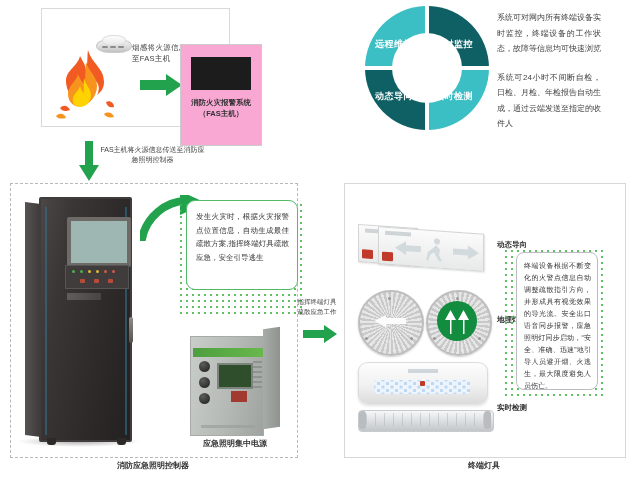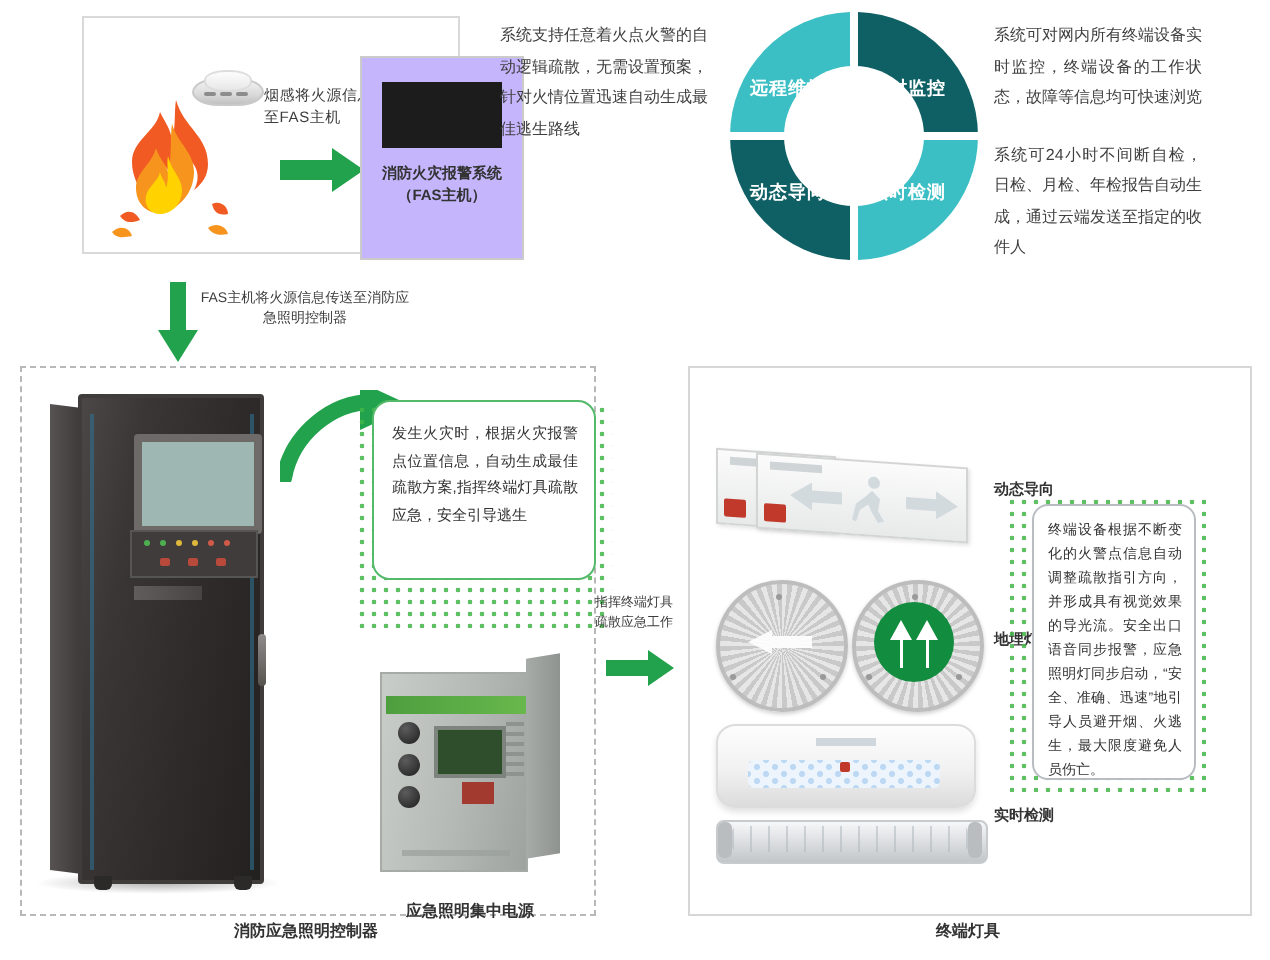--- a/index.html
+++ b/index.html
@@ -38,22 +38,22 @@
   .sd-slot{
     position:absolute;top:11px;width:6px;height:2px;background:#8c8c8c;border-radius:1px;
   }
 
   #smoke-label{
     left:132px;top:42px;width:72px;
     font-size:7.5px;line-height:11px;color:#3d3d3d;text-align:left;letter-spacing:.3px;
   }
   #arrow-right-1{left:140px;top:74px;}
   #fas-host{
-    left:180px;top:28px;width:80px;height:100px;
-    background:#c4b5fd;border:1px solid #cbcbcb;
+    left:180px;top:44px;width:80px;height:100px;
+    background:#f9a8d4;border:1px solid #cbcbcb;
   }
   #fas-screen{
     position:absolute;left:10px;top:12px;width:60px;height:33px;
     background:#1c1c1c;
   }
   #fas-host-label{
     position:absolute;left:4px;top:52px;width:72px;
     font-size:7.5px;line-height:11px;font-weight:bold;color:#333;text-align:center;
   }
 
@@ -156,21 +156,21 @@
   .pw-disp{position:absolute;left:26px;top:26px;width:32px;height:22px;
     background:#2f4f2c;border:2px solid #7d837d;}
   .pw-knob{position:absolute;left:8px;width:11px;height:11px;border-radius:50%;
     background:radial-gradient(circle at 35% 30%,#5c5c5c,#1d1d1d);}
   .pw-redbtn{position:absolute;left:40px;top:54px;width:16px;height:11px;background:#a23a30;}
   .pw-vent{position:absolute;left:62px;top:24px;width:9px;height:1.5px;background:#8e938f;}
   .pw-label{position:absolute;left:10px;top:88px;width:54px;height:3px;
     background:#9aa09b;opacity:.7;}
   #power-label{
     left:180px;top:438px;width:110px;text-align:center;
-    font-size:8px;font-weight:bold;color:#333;margin-top:12px;
+    font-size:8px;font-weight:bold;color:#333;
   }
 
   
   #mid-arrow-label{
     left:297px;top:297px;width:40px;
     font-size:6.5px;line-height:9.5px;color:#3d3d3d;text-align:center;
   }
   #arrow-right-2{left:303px;top:325px;}
 
   
@@ -291,21 +291,20 @@
 </div>
 
 <div class="abs" id="arrow-down-1">
   <svg width="20" height="40" viewBox="0 0 20 40">
     <path d="M6 0 H14 V24 H20 L10 40 L0 24 H6 Z" fill="#22A24C"></path>
   </svg>
 </div>
 <div class="abs" id="down-label">FAS主机将火源信息传送至消防应急照明控制器</div>
 
 <div class="abs" id="text-left">
-  <p>系统支持任意着火点火警的自动逻辑疏散，无需设置预案，针对火情位置迅速自动生成最佳逃生路线</p>
 </div>
 
 <div class="abs" id="donut">
   <svg width="128" height="128" viewBox="0 0 128 128" style="position:absolute;left:0;top:0;">
 
     <path d="M62 64 L62 2 A62 62 0 0 0 2 64 Z" fill="#3BBFC4"></path>
 
     <path d="M66 64 L66 2 A62 62 0 0 1 126 64 Z" fill="#0E6065"></path>
 
     <path d="M62 64 L62 126 A62 62 0 0 1 2 64 Z" fill="#0E6065"></path>

